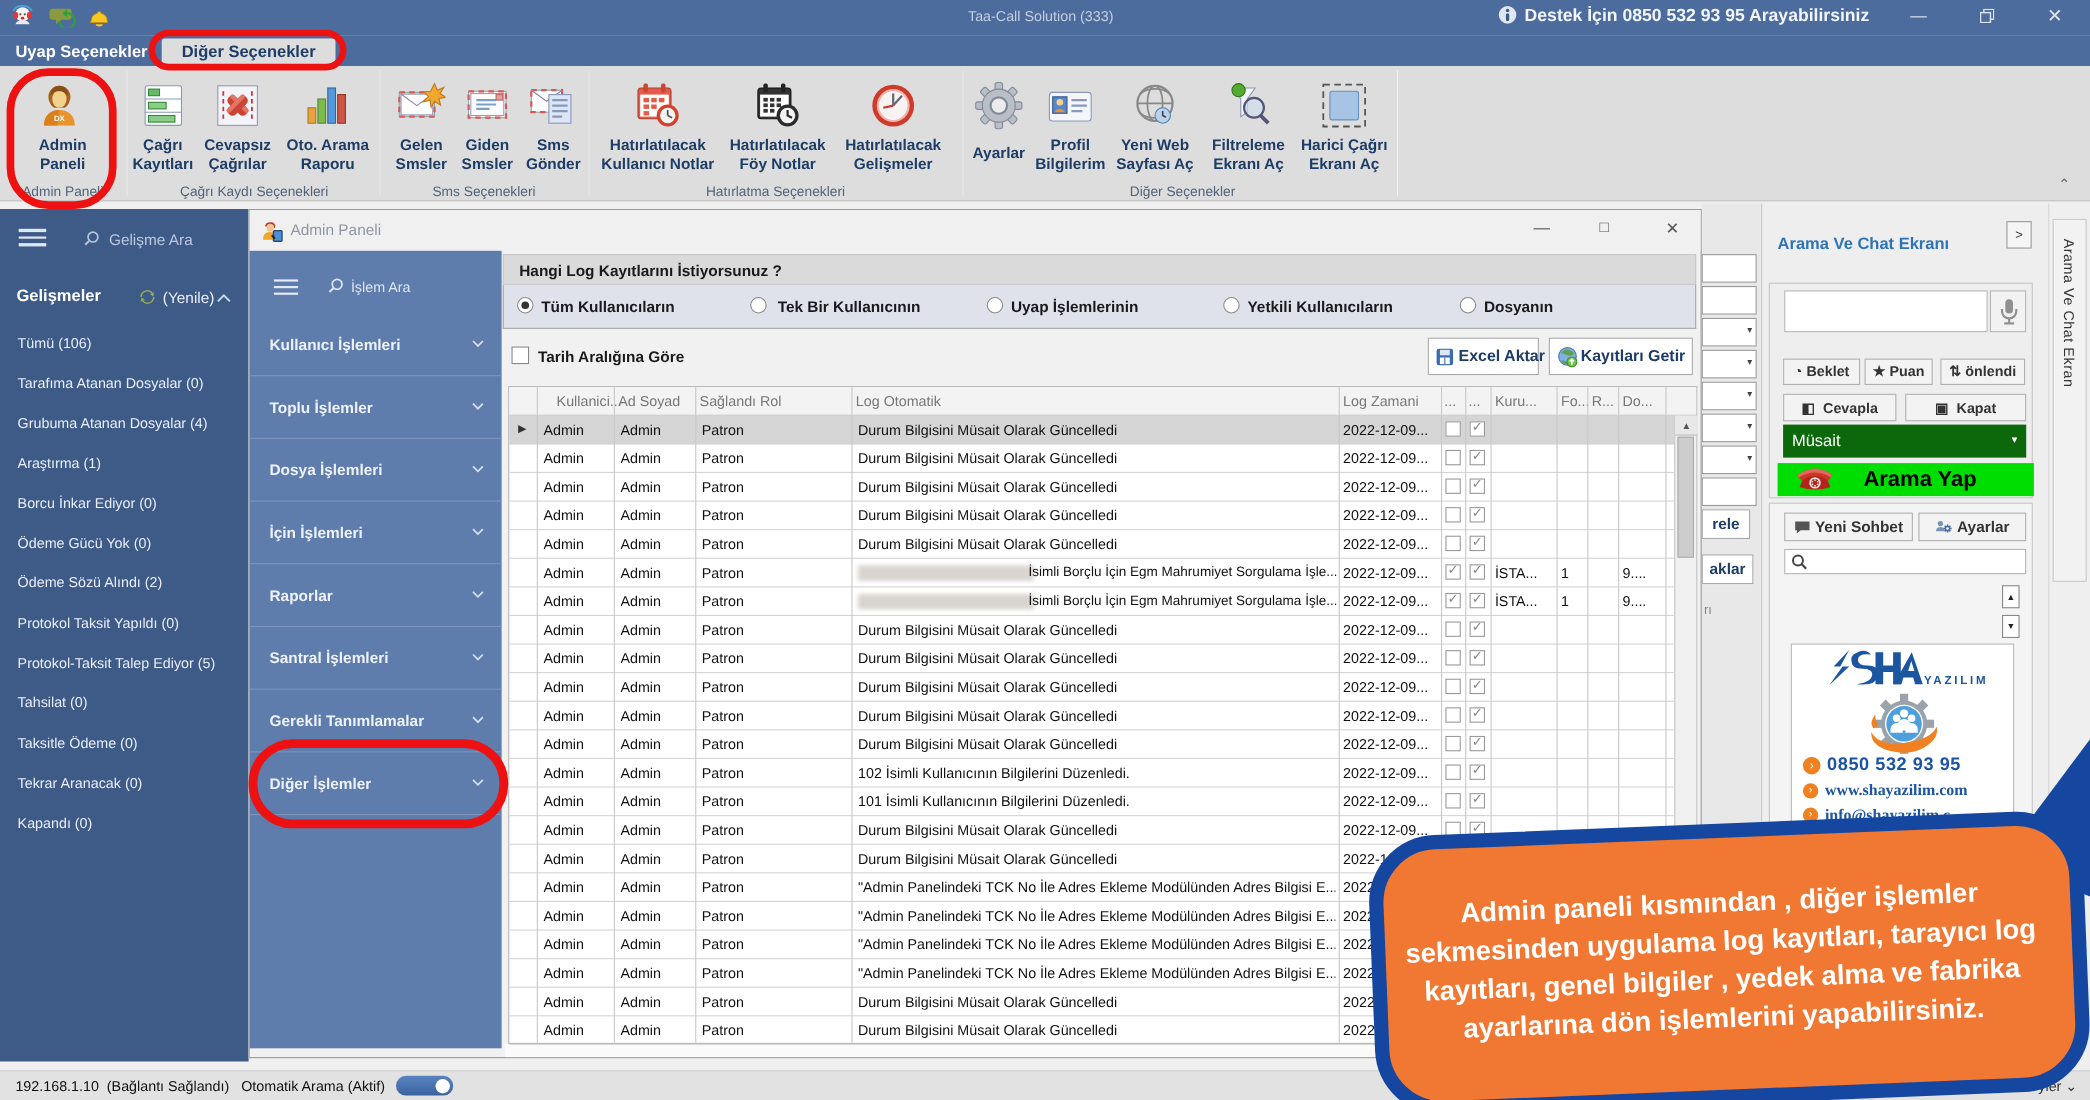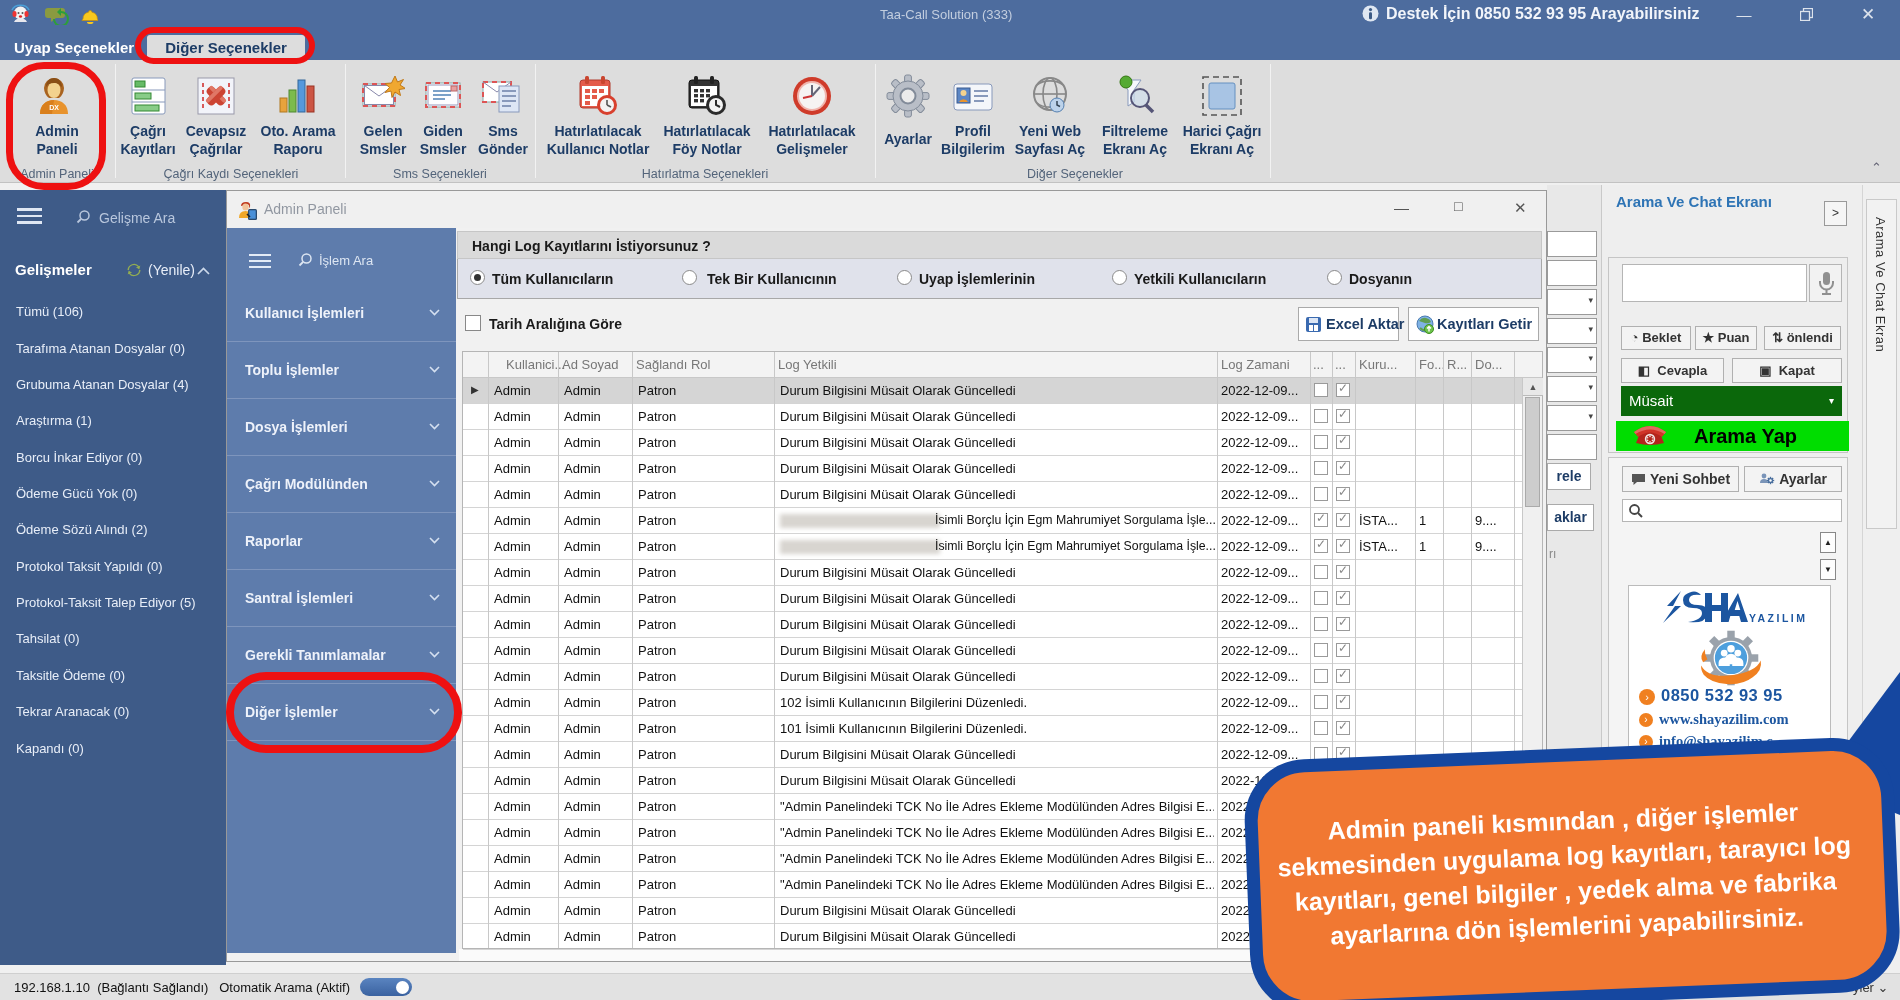--- a/index.html
+++ b/index.html
@@ -348,21 +348,21 @@
     <div class="ubox drop" style="top:133px;"></div>
     <div class="ubox drop" style="top:162px;"></div>
     <div class="ubox drop" style="top:191px;"></div>
     <div class="ubox drop" style="top:220px;"></div>
     <div class="ubox" style="top:249px;"></div>
     <div class="btn" style="left:0px;top:278px;width:44px;height:27px;line-height:25px;font-size:14px;">rele</div>
     <div class="btn" style="left:0px;top:319px;width:47px;height:27px;line-height:25px;font-size:14px;">aklar</div>
     <div style="position:absolute;left:2px;top:362px;font-size:12px;color:#888;">rı</div>
   </div>
   <div class="abs" id="rightpanel">
-    <div style="position:absolute;left:14px;top:8px;font-size:15px;font-weight:bold;color:#2e74b5;">Arama Ve Chat Ekranı</div>
+    <div style="position:absolute;left:14px;top:28px;font-size:15px;font-weight:bold;color:#2e74b5;">Arama Ve Chat Ekranı</div>
     <div style="position:absolute;left:222px;top:16px;width:23px;height:25px;background:#f5f5f5;border:1px solid #999;text-align:center;line-height:23px;font-size:12px;color:#333;">&gt;</div>
     <div style="position:absolute;left:6px;top:72px;width:240px;height:196px;border:1px solid #c5c5c5;"></div>
     <div style="position:absolute;left:20px;top:79px;width:185px;height:38px;background:#fff;border:1px solid #b5b5b5;"></div>
     <div style="position:absolute;left:207px;top:79px;width:33px;height:38px;background:#f2f2f2;border:1px solid #b5b5b5;">
       <svg style="position:absolute;left:8px;top:6px;" width="17" height="25" viewBox="0 0 17 25">
           <rect x="5" y="1" width="7" height="13" rx="3.5" fill="#909090"></rect>
           <path d="M2 10 v2 a6.5 6.5 0 0 0 13 0 v-2" fill="none" stroke="#909090" stroke-width="2"></path>
           <line x1="8.5" y1="19" x2="8.5" y2="23" stroke="#909090" stroke-width="2"></line>
           <line x1="4" y1="23" x2="13" y2="23" stroke="#909090" stroke-width="2"></line>
         </svg>
@@ -501,21 +501,21 @@
             <polyline points="1,1 5.5,5.5 10,1" fill="none" stroke="#d5e0f0" stroke-width="1.6"></polyline>
           </svg>
         </div>
       <div class="awmenu" style="top:171px;">
           <span class="txt">Dosya İşlemleri</span>
           <svg class="chev" viewBox="0 0 11 7">
             <polyline points="1,1 5.5,5.5 10,1" fill="none" stroke="#d5e0f0" stroke-width="1.6"></polyline>
           </svg>
         </div>
       <div class="awmenu" style="top:228px;">
-          <span class="txt">Çağrı Modülünden</span>
+          <span class="txt">İçin İşlemleri</span>
           <svg class="chev" viewBox="0 0 11 7">
             <polyline points="1,1 5.5,5.5 10,1" fill="none" stroke="#d5e0f0" stroke-width="1.6"></polyline>
           </svg>
         </div>
       <div class="awmenu" style="top:285px;">
           <span class="txt">Raporlar</span>
           <svg class="chev" viewBox="0 0 11 7">
             <polyline points="1,1 5.5,5.5 10,1" fill="none" stroke="#d5e0f0" stroke-width="1.6"></polyline>
           </svg>
         </div>
@@ -575,21 +575,21 @@
           <path d="M13 16.5 v-5 m-2 2 l2-2 2 2" stroke="#fff" stroke-width="1.4" fill="none"></path>
         </svg>
       <span style="margin-left:28px;">Kayıtları Getir</span>
     </div>
     <div class="abs" style="left:232px;top:758px;width:1084px;height:12px;background:#fafafa;"></div>
     <div class="abs" id="grid">
       <div class="ghead">
         <div class="ghlbl" style="left:43px;">Kullanici...</div>
         <div class="ghlbl" style="left:99px;">Ad Soyad</div>
         <div class="ghlbl" style="left:173px;">Sağlandı Rol</div>
-        <div class="ghlbl" style="left:315px;">Log Yetkili</div>
+        <div class="ghlbl" style="left:315px;">Log Otomatik</div>
         <div class="ghlbl" style="left:758px;">Log Zamani</div>
         <div class="ghlbl" style="left:850px;">...</div>
         <div class="ghlbl" style="left:872px;">...</div>
         <div class="ghlbl" style="left:896px;">Kuru...</div>
         <div class="ghlbl" style="left:956px;">Fo...</div>
         <div class="ghlbl" style="left:984px;">R...</div>
         <div class="ghlbl" style="left:1012px;">Do...</div>
       </div>
       <div id="gridrows">
           <div class="grow" style="top:26px;background:#d5d5d5;">

